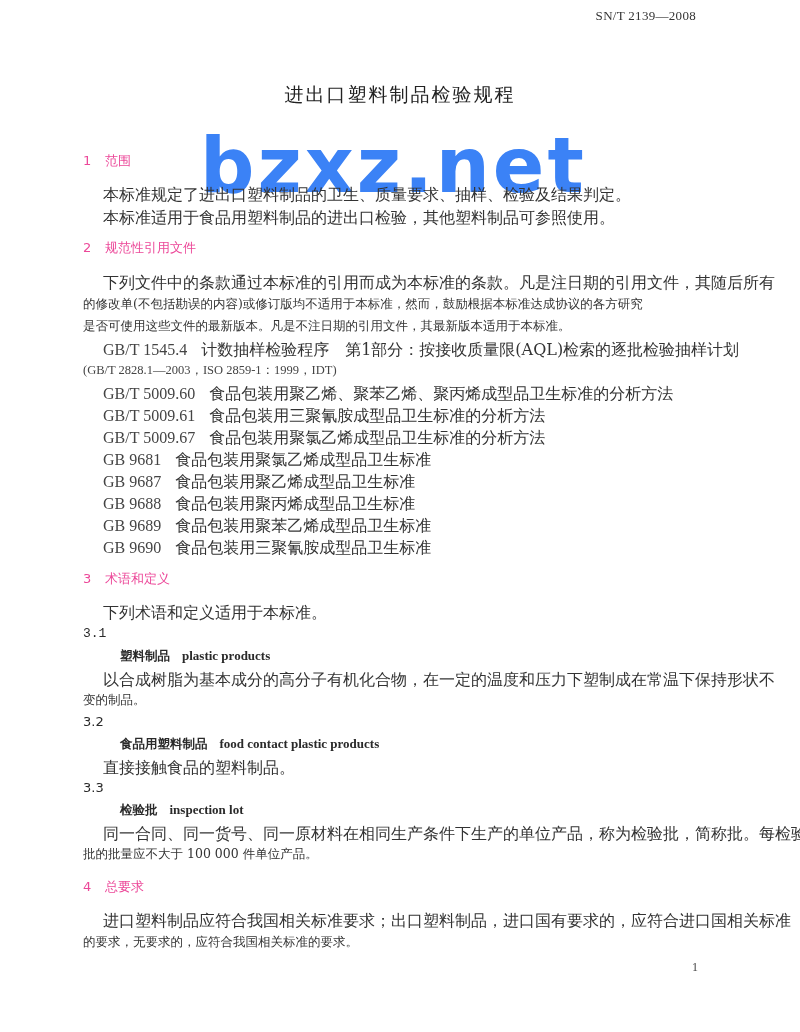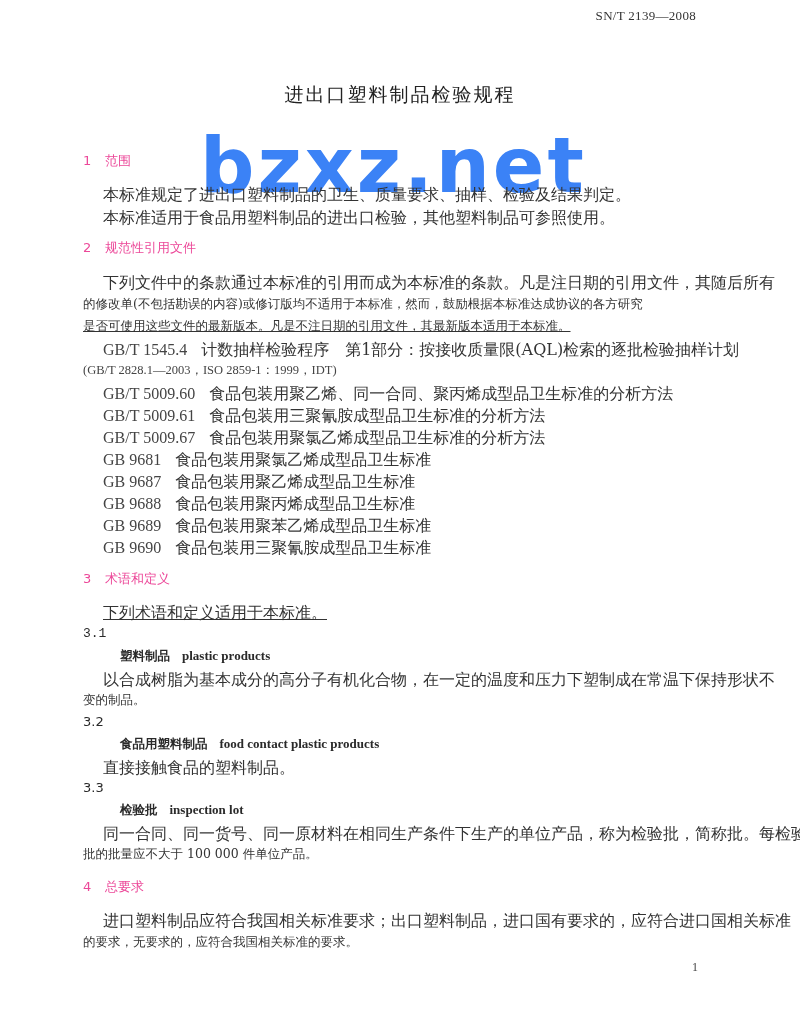--- a/index.html
+++ b/index.html
@@ -48,30 +48,30 @@
   <span class="num">1</span><span>范围</span>
 </div>
 <div class="el para" style="top:185px;">本标准规定了进出口塑料制品的卫生、质量要求、抽样、检验及结果判定。</div>
 <div class="el para" style="top:208px;">本标准适用于食品用塑料制品的进出口检验，其他塑料制品可参照使用。</div>
 
 <div class="el heading" style="top:240px; left:83px;">
   <span class="num">2</span><span>规范性引用文件</span>
 </div>
 <div class="el para" style="top:273px;">下列文件中的条款通过本标准的引用而成为本标准的条款。凡是注日期的引用文件，其随后所有</div>
 <div class="el para-full" style="top:296px;">的修改单(不包括勘误的内容)或修订版均不适用于本标准，然而，鼓励根据本标准达成协议的各方研究</div>
-<div class="el para-full" style="top:318px;text-decoration:underline;">是否可使用这些文件的最新版本。凡是不注日期的引用文件，其最新版本适用于本标准。</div>
+<div class="el para-full" style="top:318px;">是否可使用这些文件的最新版本。凡是不注日期的引用文件，其最新版本适用于本标准。</div>
 
 <div class="el para ref" style="top:340px;">
   <span class="code">GB/T 1545.4</span><span class="gap"></span><span>计数抽样检验程序　第1部分：按接收质量限(AQL)检索的逐批检验抽样计划</span>
 </div>
 <div class="el para-full ref" style="top:362px;">
   <span class="code">(GB/T 2828.1—2003，ISO 2859-1：1999，IDT)</span>
 </div>
 <div class="el para ref" style="top:384px;">
-  <span class="code">GB/T 5009.60</span><span class="gap"></span><span>食品包装用聚乙烯、同一合同、聚丙烯成型品卫生标准的分析方法</span>
+  <span class="code">GB/T 5009.60</span><span class="gap"></span><span>食品包装用聚乙烯、聚苯乙烯、聚丙烯成型品卫生标准的分析方法</span>
 </div>
 <div class="el para ref" style="top:406px;">
   <span class="code">GB/T 5009.61</span><span class="gap"></span><span>食品包装用三聚氰胺成型品卫生标准的分析方法</span>
 </div>
 <div class="el para ref" style="top:428px;">
   <span class="code">GB/T 5009.67</span><span class="gap"></span><span>食品包装用聚氯乙烯成型品卫生标准的分析方法</span>
 </div>
 <div class="el para ref" style="top:450px;">
   <span class="code">GB 9681</span><span class="gap"></span><span>食品包装用聚氯乙烯成型品卫生标准</span>
 </div>
@@ -84,21 +84,21 @@
 <div class="el para ref" style="top:516px;">
   <span class="code">GB 9689</span><span class="gap"></span><span>食品包装用聚苯乙烯成型品卫生标准</span>
 </div>
 <div class="el para ref" style="top:538px;">
   <span class="code">GB 9690</span><span class="gap"></span><span>食品包装用三聚氰胺成型品卫生标准</span>
 </div>
 
 <div class="el heading" style="top:571px; left:83px;">
   <span class="num">3</span><span>术语和定义</span>
 </div>
-<div class="el para" style="top:603px;text-decoration:underline;">下列术语和定义适用于本标准。</div>
+<div class="el para" style="top:603px;">下列术语和定义适用于本标准。</div>
 
 <div class="el clause" style="top:626px;font-family:Liberation Mono, monospace;">3.1</div>
 <div class="el term" style="top:648px;">
   <span class="zh">塑料制品</span><span class="en">plastic products</span>
 </div>
 <div class="el para" style="top:670px;">以合成树脂为基本成分的高分子有机化合物，在一定的温度和压力下塑制成在常温下保持形状不</div>
 <div class="el para-full" style="top:692px;">变的制品。</div>
 
 <div class="el clause" style="top:714px;">3.2</div>
 <div class="el term" style="top:736px;">

